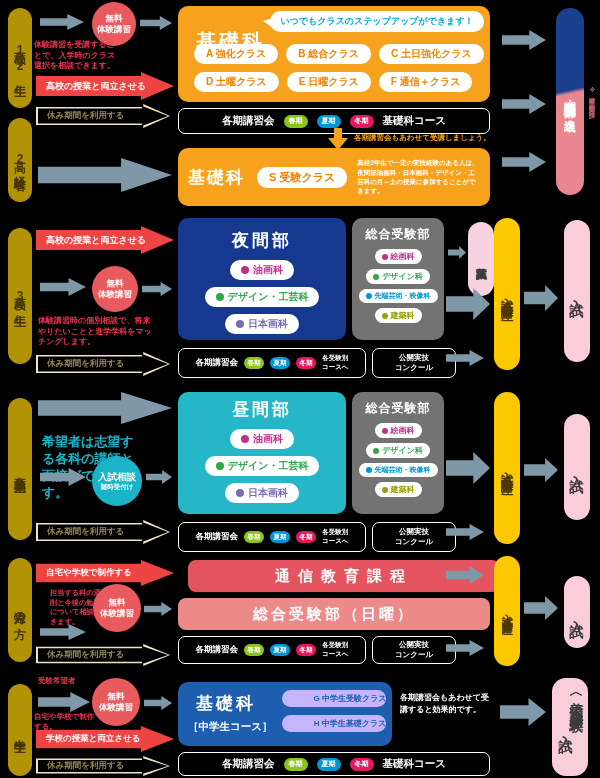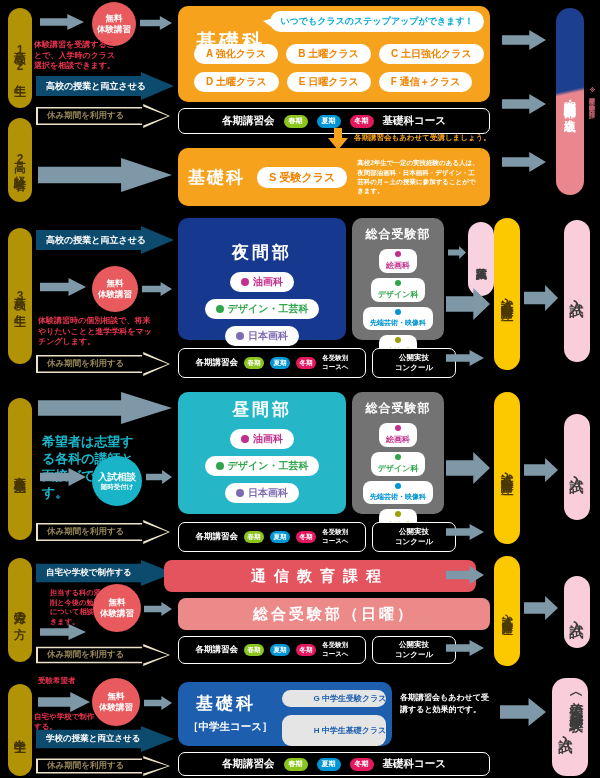--- a/index.html
+++ b/index.html
@@ -12,21 +12,21 @@
                font-size:12px;letter-spacing:1px;line-height:1;}
   
   .circle{border-radius:50%;display:flex;flex-direction:column;align-items:center;justify-content:center;
           color:#fff;font-weight:bold;text-align:center;line-height:1.25;}
   .c-red{background:#e85a5e;}
   .c-teal{background:#1ab4c8;}
   .circle .l1{font-size:8.5px;} .circle .l2{font-size:8.5px;}
   .c-teal .l1{font-size:9.5px;} .c-teal .l2{font-size:6.5px;}
   
   .arr{background:#7e98a8;clip-path:polygon(0 26%,62% 26%,62% 0,100% 50%,62% 100%,62% 74%,0 74%);}
-  .arrtxt{background:#0c4a6e;clip-path:polygon(0 14%,76% 14%,76% 0,100% 50%,76% 100%,76% 86%,0 86%);
+  .arrtxt{background:#ef4444;clip-path:polygon(0 14%,76% 14%,76% 0,100% 50%,76% 100%,76% 86%,0 86%);
           display:flex;align-items:center;color:#fff;font-weight:bold;font-size:9px;
           padding-left:10px;box-sizing:border-box;}
   .outarr .oa-bg{position:absolute;inset:0;background:#eee3c8;
           clip-path:polygon(0 12%,80% 12%,80% 0,100% 50%,80% 100%,80% 88%,0 88%);}
   .outarr .oa-in{position:absolute;inset:2px;background:#000;
           clip-path:polygon(0 12%,80% 12%,80% 0,100% 50%,80% 100%,80% 88%,0 88%);}
   .outarr .oa-t{position:absolute;left:11px;top:50%;transform:translateY(-50%);
           color:#97865a;font-weight:bold;font-size:8.5px;white-space:nowrap;}
   .downarr{background:#f6a21c;clip-path:polygon(30% 0,70% 0,70% 46%,100% 46%,50% 100%,0 46%,30% 46%);}
   
@@ -47,21 +47,21 @@
   .badge.sm{width:20px;height:12px;font-size:6.5px;}
   .b-sp{background:#8cc41e}.b-su{background:#0095d3}.b-wi{background:#e3195f}
   .strip2{display:flex;flex-direction:column;align-items:center;font-size:6.5px;line-height:1.35;}
   
   .cbox{border-radius:10px;box-sizing:border-box;}
   .cb-navy{background:#16398f}.cb-pink{background:#737373}.cb-teal{background:#25b7c8}.cb-blue{background:#1d5fae}
   .cb-title{display:block;text-align:center;color:#fff;font-weight:bold;}
   .cpill{background:#fff;border-radius:10px;display:flex;align-items:center;gap:4px;font-weight:bold;
          width:fit-content;margin:0 auto;padding:3px 11px;font-size:10px;white-space:nowrap;}
   .cpill .dot{width:8px;height:8px;border-radius:50%;background:currentColor;flex:none;}
-  .cpill.sm{font-size:8px;padding:2px 7px;gap:3px;border-radius:8px;flex-direction:column;}
+  .cpill.sm{font-size:8px;padding:2px 7px;gap:3px;border-radius:8px;}
   .cpill.sm .dot{width:6px;height:6px;}
   .cm{color:#c0308c}.cg{color:#2fa64c}.cp{color:#7d6bb2}.cbl{color:#0095d3}.co{color:#9aa00a}
   
   .vpill{border-radius:14px;display:flex;align-items:center;justify-content:center;}
   .vpill span{writing-mode:vertical-rl;text-orientation:upright;font-weight:bold;line-height:1;}
   .p-suisen{background:#f8d2e0;} .p-suisen span{font-size:11px;color:#3c3c3c;}
   .p-choku{background:#fcc800;} .p-choku span{font-size:12.5px;color:#4a3800;letter-spacing:2px;}
   .p-nyushi{background:#f9cdd9;} .p-nyushi span{font-size:14px;color:#3c3c3c;letter-spacing:3px;}
   .p-promo{background:linear-gradient(168deg,#1c3f8f 44%,#e9868e 46%);}
   .p-promo span{font-size:12px;color:#fff;letter-spacing:0.5px;}
@@ -69,21 +69,21 @@
   .note{font-weight:bold;line-height:1.32;word-break:break-all;}
   .n-red{color:#e8344e;font-size:8px;}
   .n-teal{color:#1ab4c8;font-size:13px;font-family:Liberation Mono, monospace;}
   .n-orange{color:#f6a21c;font-size:7.5px;white-space:nowrap;}
   .n-white{color:#fff;font-size:8px;line-height:1.45;}
   .vnote{writing-mode:vertical-rl;text-orientation:upright;color:#c0606e;font-size:6px;font-weight:bold;line-height:1;}
   .redbox{background:#e3545e;border-radius:8px;display:flex;align-items:center;justify-content:center;
           color:#fff;font-weight:bold;font-size:15px;letter-spacing:8px;}
   .salmonbox{background:#ec8a8a;border-radius:8px;display:flex;align-items:center;justify-content:center;
           color:#fff;font-weight:bold;font-size:15px;letter-spacing:3px;}
-  .wpill-bl{background:#e5e5e5;border-radius:9px;color:#1d5fae;font-weight:bold;font-size:8px;
+  .wpill-bl{background:#c4b5fd;border-radius:9px;color:#1d5fae;font-weight:bold;font-size:8px;
           display:flex;align-items:center;justify-content:center;white-space:nowrap;padding-left:32px;}
   .jhs-small{position:absolute;right:4px;top:9px;writing-mode:vertical-rl;text-orientation:mixed;
           font-size:6.5px;color:#555;font-weight:bold;}
   .jhs-big{position:absolute;left:7px;top:50%;transform:translateY(-50%);writing-mode:vertical-rl;
           text-orientation:upright;font-size:14px;color:#3c3c3c;font-weight:bold;letter-spacing:2px;}
 </style>
 </head>
 <body>
 
 <div id="stage">
@@ -107,21 +107,21 @@
     <span class="oa-t">休み期間を利用する</span>
   </div>
   <div class="abs obox" style="left:178px;top:6px;width:312px;height:96px;">
     <div class="abs" style="left:18px;top:22px;color:#fff;font-weight:bold;font-size:20px;letter-spacing:3px;">基礎科</div>
     <div class="bubble" style="left:92px;top:5px;width:214px;height:21px;">
       <span class="tail"></span>
       <span>いつでもクラスのステップアップができます！</span>
     </div>
     <div class="abs" style="left:16px;top:38px;display:flex;gap:8px;">
       <div class="wpill">A 強化クラス</div>
-      <div class="wpill">B 土曜クラス</div>
+      <div class="wpill">B 総合クラス</div>
       <div class="wpill">C 土日強化クラス</div>
     </div>
     <div class="abs" style="left:16px;top:66px;display:flex;gap:8px;">
       <div class="wpill">D 土曜クラス</div>
       <div class="wpill">E 日曜クラス</div>
       <div class="wpill">F 通信＋クラス</div>
     </div>
   </div>
   <div class="abs strip" style="left:178px;top:108px;width:312px;height:26px;">
     <span class="st">各期講習会</span>
@@ -162,21 +162,21 @@
     <span class="l2">体験講習</span>
   </div>
   <div class="abs arr" style="left:142px;top:282px;width:30px;height:14px;"></div>
   <div class="abs note n-red" style="left:38px;top:316px;width:118px;">体験講習時の個別相談で、将来やりたいことと進学学科をマッチングします。</div>
   <div class="abs outarr" style="left:36px;top:352px;width:134px;height:24px;">
     <div class="oa-bg"></div>
     <div class="oa-in"></div>
     <span class="oa-t">休み期間を利用する</span>
   </div>
   <div class="abs cbox cb-navy" style="left:178px;top:218px;width:168px;height:122px;">
-    <div class="cb-title" style="font-size:17px;padding-top:23px;letter-spacing:3px;">夜間部</div>
+    <div class="cb-title" style="font-size:17px;padding-top:11px;letter-spacing:3px;">夜間部</div>
     <div style="display:flex;flex-direction:column;gap:7px;margin-top:8px;">
       <div class="cpill cm">
           <span class="dot"></span>
           <span>油画科</span>
         </div>
       <div class="cpill cg">
           <span class="dot"></span>
           <span>デザイン・工芸科</span>
         </div>
       <div class="cpill cp">
@@ -327,21 +327,21 @@
     <span class="l1">無料</span>
     <span class="l2">体験講習</span>
   </div>
   <div class="abs arr" style="left:40px;top:624px;width:46px;height:16px;"></div>
   <div class="abs arr" style="left:144px;top:602px;width:28px;height:14px;"></div>
   <div class="abs outarr" style="left:36px;top:644px;width:134px;height:22px;">
     <div class="oa-bg"></div>
     <div class="oa-in"></div>
     <span class="oa-t">休み期間を利用する</span>
   </div>
-  <div class="abs redbox" style="left:164px;top:560px;width:312px;height:32px;">通信教育課程</div>
+  <div class="abs redbox" style="left:188px;top:560px;width:312px;height:32px;">通信教育課程</div>
   <div class="abs salmonbox" style="left:178px;top:598px;width:312px;height:32px;">総合受験部（日曜）</div>
   <div class="abs strip" style="left:178px;top:636px;width:188px;height:28px;gap:6px;">
     <span class="st-sm">各期講習会</span>
     <span class="badge sm b-sp">春期</span>
     <span class="badge sm b-su">夏期</span>
     <span class="badge sm b-wi">冬期</span>
     <span class="strip2">
       <span>各受験別</span>
       <span>コースへ</span>
     </span>
@@ -379,21 +379,21 @@
   <div class="abs outarr" style="left:36px;top:756px;width:134px;height:20px;">
     <div class="oa-bg"></div>
     <div class="oa-in"></div>
     <span class="oa-t">休み期間を利用する</span>
   </div>
   <div class="abs cbox cb-blue" style="left:178px;top:682px;width:214px;height:64px;">
     <div class="abs" style="left:18px;top:10px;color:#fff;font-weight:bold;font-size:17px;letter-spacing:3px;">基礎科</div>
     <div class="abs" style="left:10px;top:38px;color:#fff;font-weight:bold;font-size:10.5px;">［中学生コース］</div>
     <div class="abs" style="left:104px;top:8px;width:104px;display:flex;flex-direction:column;gap:8px;">
       <div class="wpill-bl" style="height:17px;">G 中学生受験クラス</div>
-      <div class="wpill-bl" style="height:31px;">H 中学生基礎クラス</div>
+      <div class="wpill-bl" style="height:17px;">H 中学生基礎クラス</div>
     </div>
   </div>
   <div class="abs note n-white" style="left:400px;top:692px;width:92px;">各期講習会もあわせて受講すると効果的です。</div>
   <div class="abs strip" style="left:178px;top:752px;width:312px;height:24px;">
     <span class="st">各期講習会</span>
     <span class="badge b-sp">春期</span>
     <span class="badge b-su">夏期</span>
     <span class="badge b-wi">冬期</span>
     <span class="st">基礎科コース</span>
   </div>

